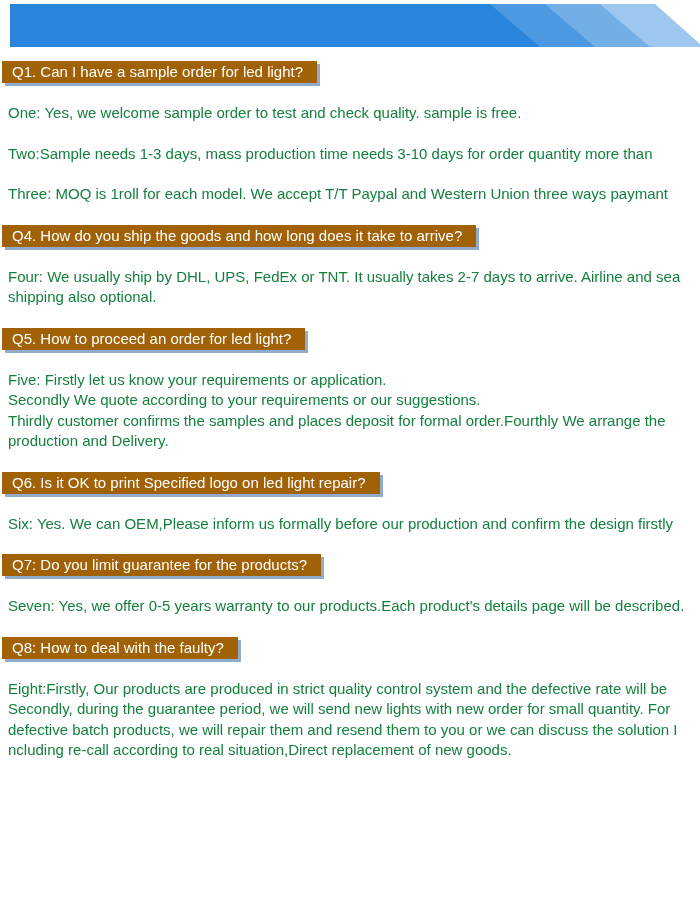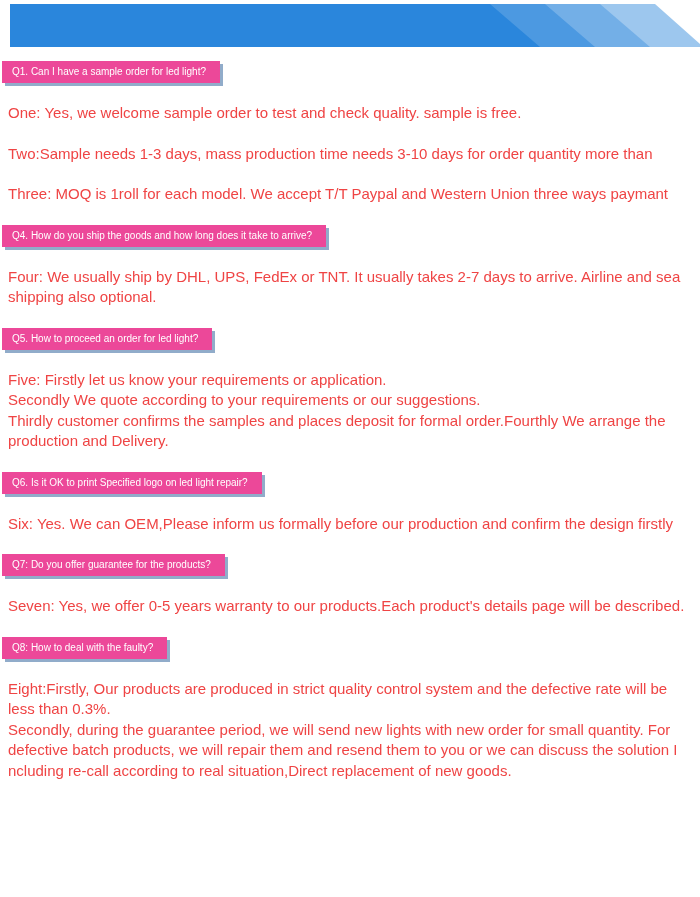--- a/index.html
+++ b/index.html
@@ -28,30 +28,30 @@
     margin-top:32px;
   }
   .stripes {
     position:absolute; top:0; right:0; z-index:1;
     width:250px; height:43px; display:block;
   }
   
   .faq-list { padding:14px 10px 8px 2px; }
   .q-bar {
     display:inline-block;
-    background:#ec4899;
+    background:#a16207;
     color:#ffffff;
-    font-size:10px;
+    font-size:15px;
     line-height:14px;
     padding:4px 14px 4px 10px;
     box-shadow:3px 3px 0 rgba(54,103,158,0.55);
   }
   .answer {
     margin:20px 0 20px 6px;
-    color:#ef4444;
+    color:#15803d;
     font-size:15px;
     line-height:20.5px;
   }
 </style>
 </head>
 <body>
 
 <header class="banner">
   <span class="banner-title">FAQ</span>
   <svg class="stripes" viewBox="0 0 250 43" preserveAspectRatio="none" aria-hidden="true">
@@ -102,30 +102,29 @@
   </section>
 
   <section class="faq-item">
     <div class="q-bar">Q6. Is it OK to print Specified logo on led light repair?</div>
     <div class="answer">
       <div>Six: Yes. We can OEM,Please inform us formally before our production and confirm the design firstly</div>
     </div>
   </section>
 
   <section class="faq-item">
-    <div class="q-bar">Q7: Do you offer guarantee for the products?</div>
+    <div class="q-bar">Q7: Do you limit guarantee for the products?</div>
     <div class="answer">
       <div>Seven: Yes, we offer 0-5 years warranty to our products.Each product's details page will be described.</div>
     </div>
   </section>
 
   <section class="faq-item">
     <div class="q-bar">Q8: How to deal with the faulty?</div>
     <div class="answer">
       <div>Eight:Firstly, Our products are produced in strict quality control system and the defective rate will be</div>
-      <div>less than 0.3%.</div>
       <div>Secondly, during the guarantee period, we will send new lights with new order for small quantity. For</div>
       <div>defective batch products, we will repair them and resend them to you or we can discuss the solution I</div>
       <div>ncluding re-call according to real situation,Direct replacement of new goods.</div>
     </div>
   </section>
 
 </main>
 
 </body></html>

